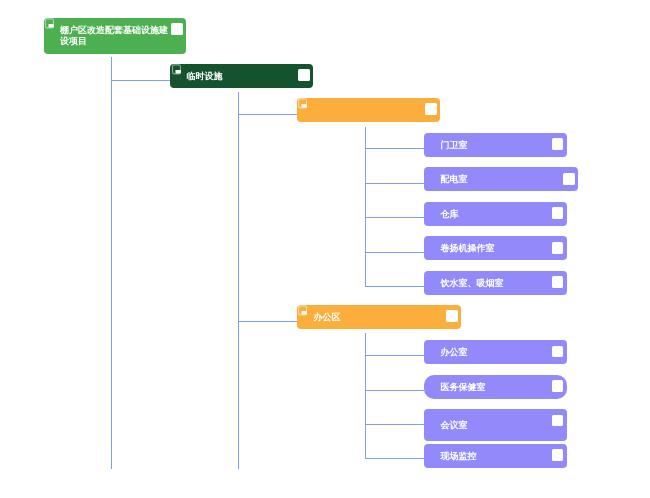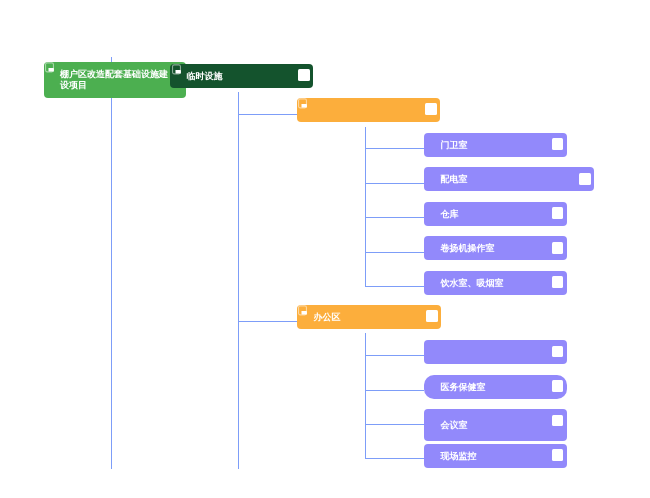--- a/index.html
+++ b/index.html
@@ -37,21 +37,21 @@
   <div class="conn h" style="background: rgb(125, 157, 248); left: 365px; top: 183px; width: 59.2px;"></div>
   <div class="conn h" style="background: rgb(125, 157, 248); left: 365px; top: 217px; width: 59.2px;"></div>
   <div class="conn h" style="background: rgb(125, 157, 248); left: 365px; top: 252px; width: 59.2px;"></div>
   <div class="conn h" style="background: rgb(125, 157, 248); left: 365px; top: 286px; width: 59.2px;"></div>
   <div class="conn v" style="background: rgb(125, 157, 248); left: 365px; top: 333px; height: 126px;"></div>
   <div class="conn h" style="background: rgb(125, 157, 248); left: 365px; top: 355px; width: 59.2px;"></div>
   <div class="conn h" style="background: rgb(125, 157, 248); left: 365px; top: 390px; width: 59.2px;"></div>
   <div class="conn h" style="background: rgb(125, 157, 248); left: 365px; top: 424px; width: 59.2px;"></div>
   <div class="conn h" style="background: rgb(125, 157, 248); left: 365px; top: 458px; width: 59.2px;"></div>
 
-  <div class="node" style="left: 43.7px; top: 17.8px; width: 142.5px; height: 35.9px; background: rgb(76, 175, 80); margin-top: 44px;">
+  <div class="node" style="left: 43.7px; top: 17.8px; width: 142.5px; height: 35.9px; background: rgb(76, 175, 80);">
     <span class="memo">
         <svg width="10" height="11" viewBox="0 0 10 11" xmlns="http://www.w3.org/2000/svg">
           <rect x="0.55" y="0.85" width="7.9" height="9" rx="1.6" fill="none" stroke="rgba(255,255,255,0.5)" stroke-width="1.1"></rect>
           <rect x="3.5" y="6" width="5.4" height="3.4" rx="0.4" fill="#ffffff"></rect>
         </svg>
       </span>
     <span class="label">棚户区改造配套基础设施建设项目</span>
     <span class="chk"></span>
   </div>
   <div class="node" style="left: 170.2px; top: 63.8px; width: 143px; height: 24px; background: #14532d;">
@@ -70,47 +70,48 @@
           <rect x="0.55" y="0.85" width="7.9" height="9" rx="1.6" fill="none" stroke="rgba(255,255,255,0.5)" stroke-width="1.1"></rect>
           <rect x="3.5" y="6" width="5.4" height="3.4" rx="0.4" fill="#ffffff"></rect>
         </svg>
       </span>
     <span class="chk"></span>
   </div>
   <div class="node" style="left: 424.2px; top: 132.8px; width: 142.6px; height: 24px; background: rgb(146, 137, 251); padding-left: 40px;">
     <span class="label">门卫室</span>
     <span class="chk"></span>
   </div>
-  <div class="node" style="left: 424.2px; top: 167.3px; width: 170px; height: 24px; background: rgb(146, 137, 251);">
+  <div class="node" style="left: 424.2px; top: 167.3px; width: 154px; height: 24px; background: rgb(146, 137, 251);">
     <span class="label">配电室</span>
     <span class="chk"></span>
   </div>
   <div class="node" style="left: 424.2px; top: 201.8px; width: 142.6px; height: 24px; background: rgb(146, 137, 251);">
     <span class="label">仓库</span>
     <span class="chk"></span>
   </div>
   <div class="node" style="left: 424.2px; top: 236.3px; width: 142.6px; height: 24px; background: rgb(146, 137, 251);">
     <span class="label">卷扬机操作室</span>
     <span class="chk"></span>
   </div>
   <div class="node" style="left: 424.2px; top: 270.8px; width: 142.6px; height: 24px; background: rgb(146, 137, 251);">
     <span class="label">饮水室、吸烟室</span>
     <span class="chk"></span>
   </div>
-  <div class="node" style="left: 297px; top: 304.9px; width: 144px; height: 24px; background: rgb(252, 174, 60);">
+  <div class="node" style="left: 297px; top: 304.9px; width: 164px; height: 24px; background: rgb(252, 174, 60);">
     <span class="memo">
         <svg width="10" height="11" viewBox="0 0 10 11" xmlns="http://www.w3.org/2000/svg">
           <rect x="0.55" y="0.85" width="7.9" height="9" rx="1.6" fill="none" stroke="rgba(255,255,255,0.5)" stroke-width="1.1"></rect>
           <rect x="3.5" y="6" width="5.4" height="3.4" rx="0.4" fill="#ffffff"></rect>
         </svg>
       </span>
     <span class="label">办公区</span>
     <span class="chk"></span>
   </div>
   <div class="node" style="left: 424.2px; top: 340.1px; width: 142.6px; height: 24px; background: rgb(146, 137, 251);">
+    <span class="label">办公室</span>
     <span class="chk"></span>
   </div>
   <div class="node" style="left: 424.2px; top: 374.6px; width: 142.6px; height: 24px; background: rgb(146, 137, 251); border-radius: 10px;">
     <span class="label">医务保健室</span>
     <span class="chk"></span>
   </div>
   <div class="node" style="left: 424.2px; top: 409.1px; width: 142.6px; height: 32px; background: rgb(146, 137, 251);">
     <span class="label">会议室</span>
     <span class="chk"></span>
   </div>

